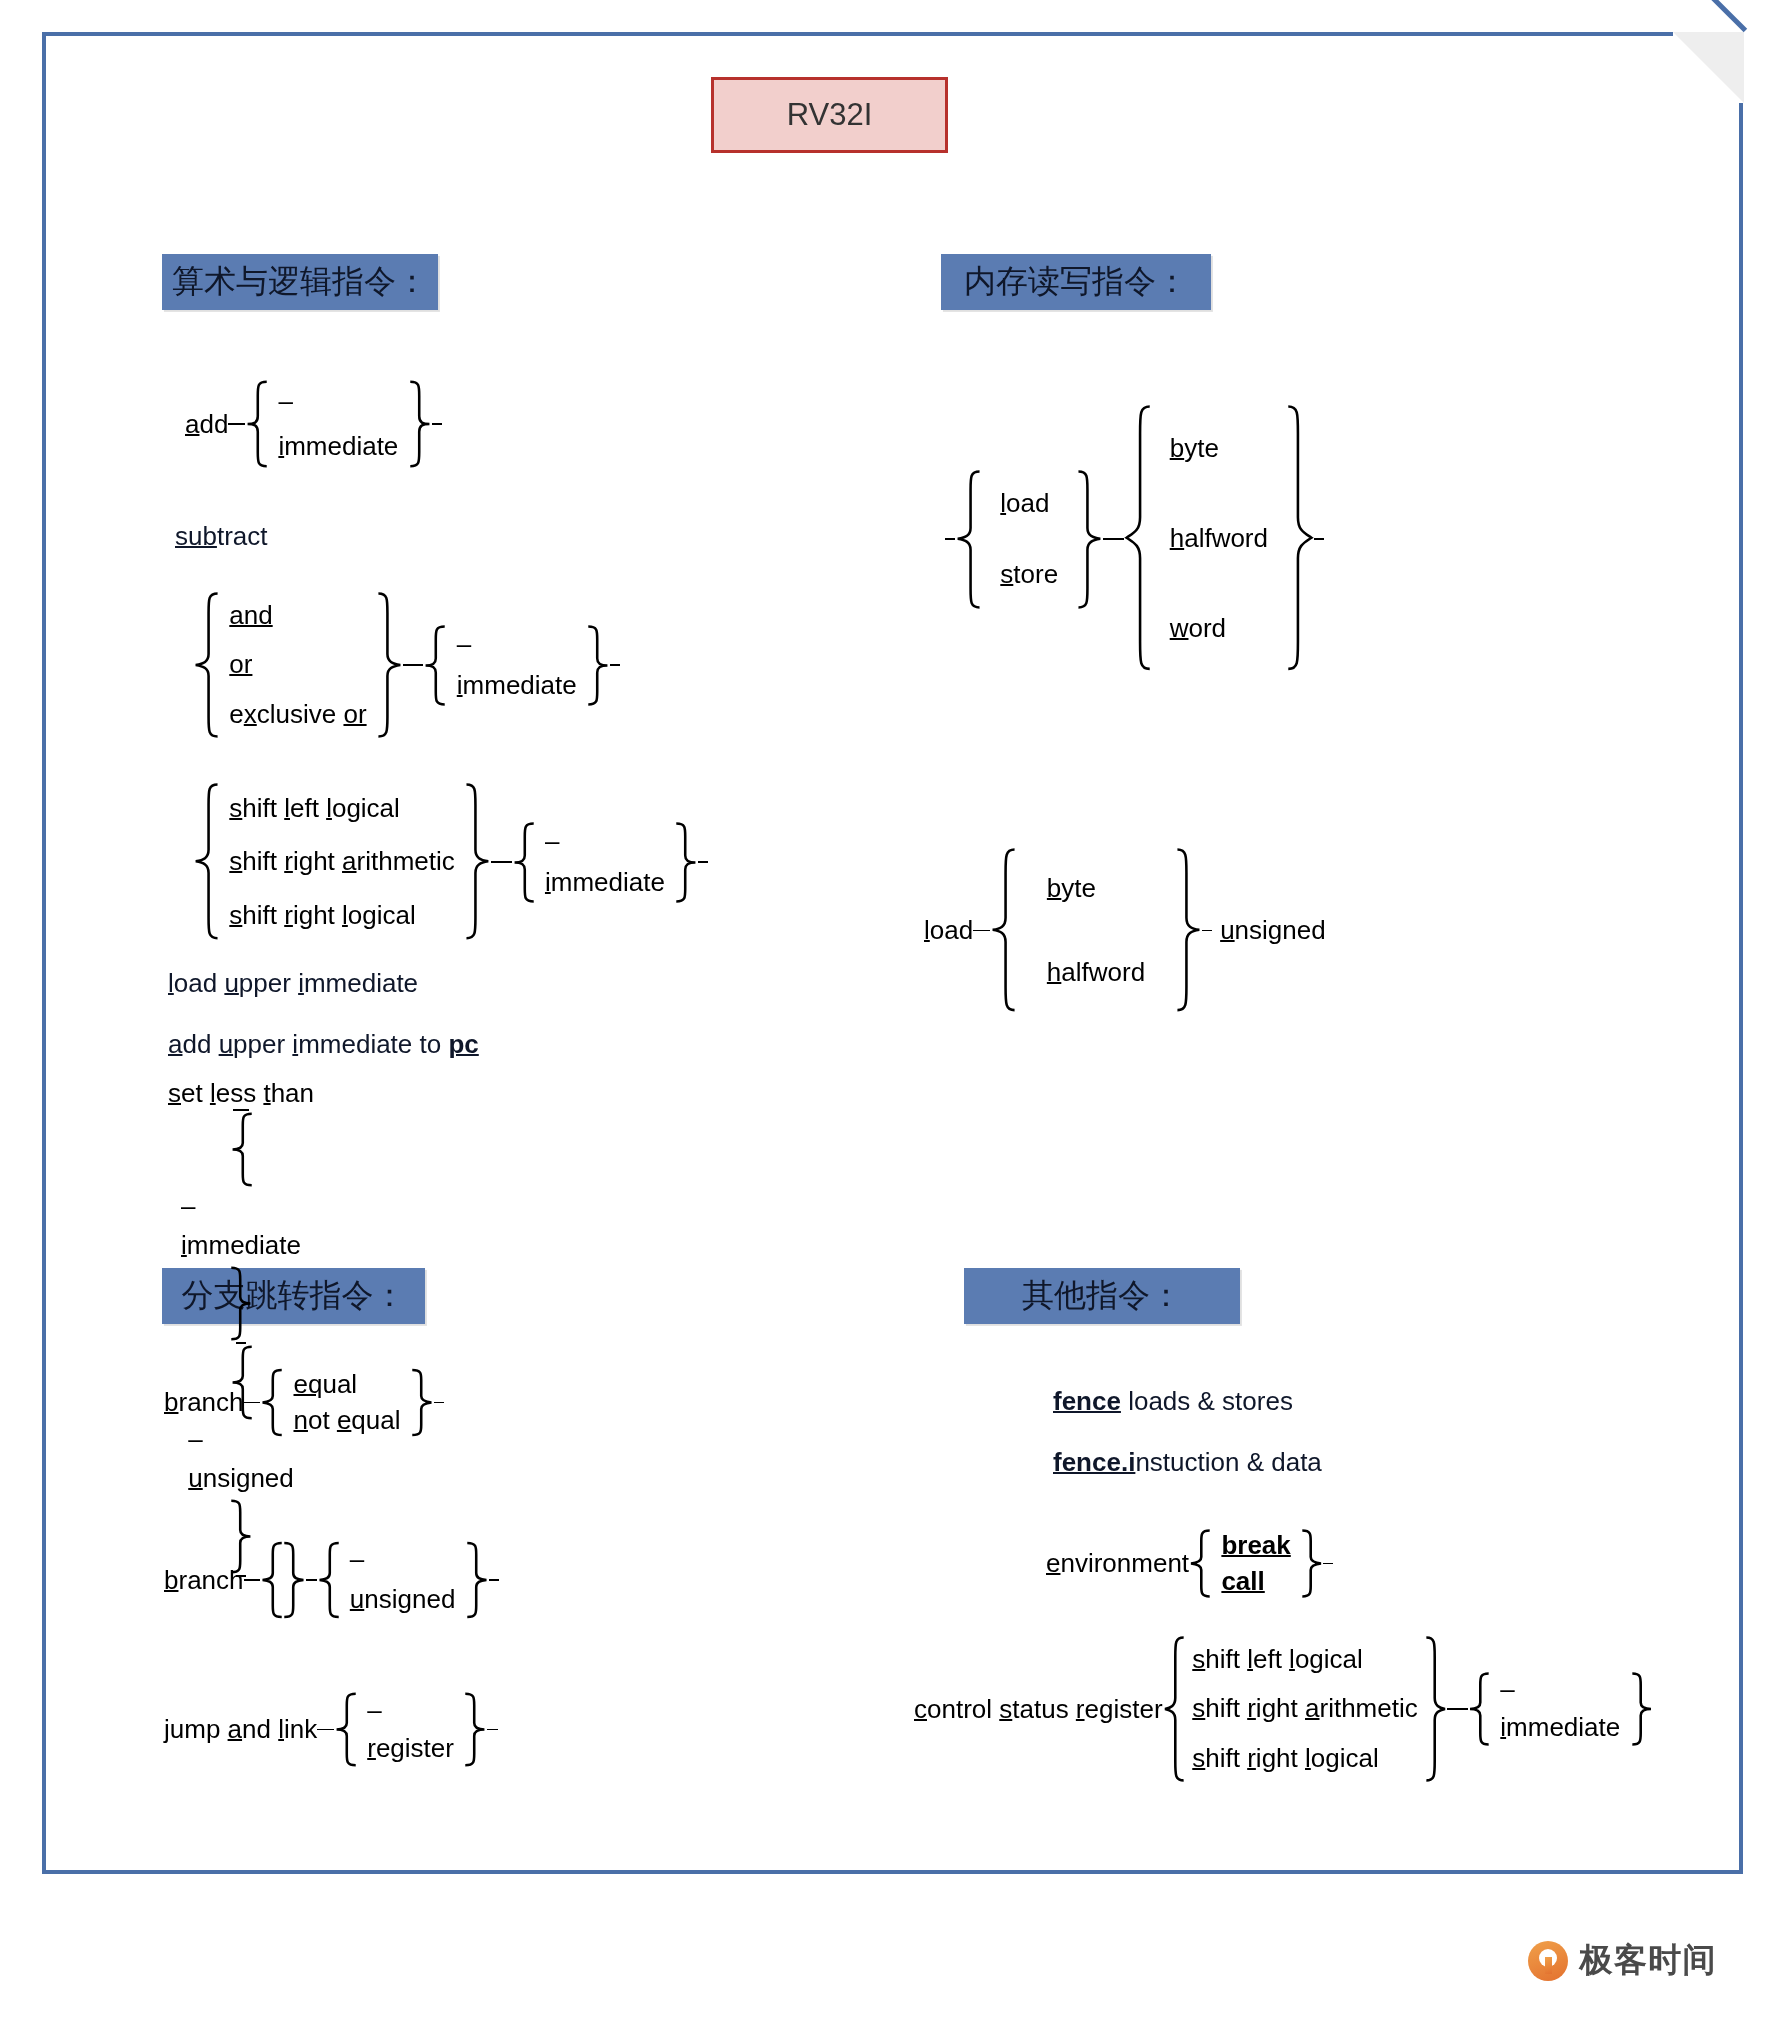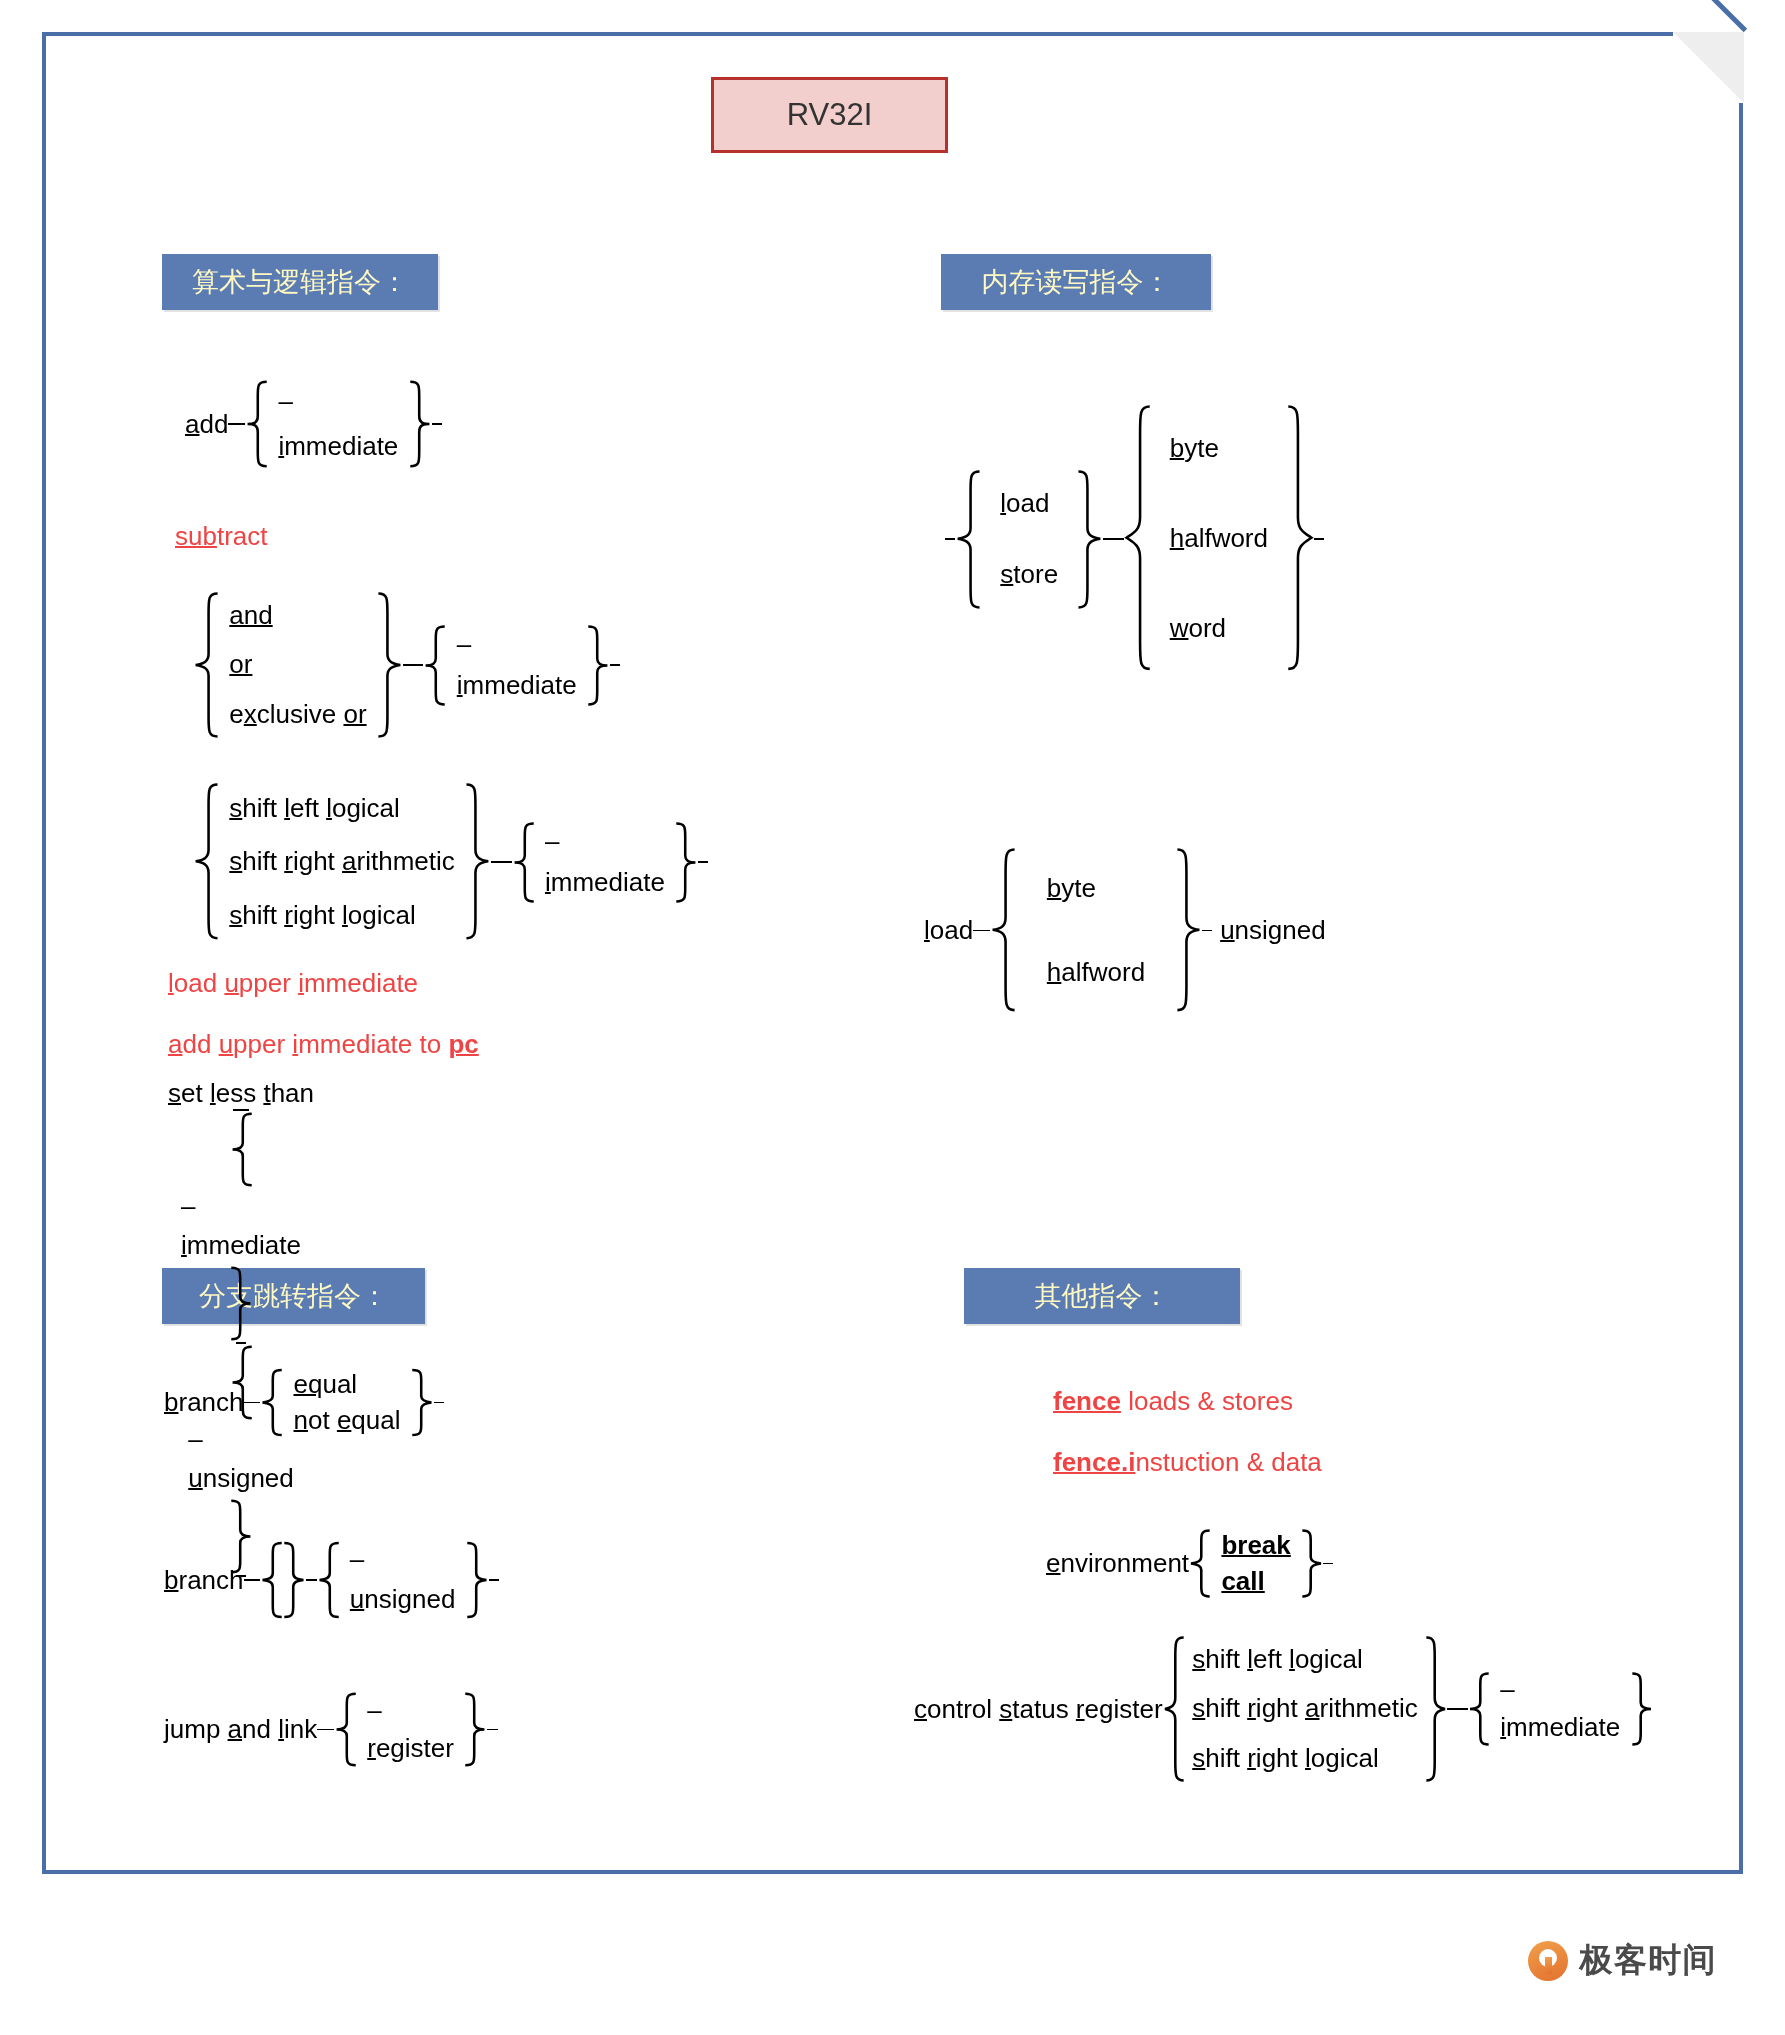--- a/index.html
+++ b/index.html
@@ -68,40 +68,40 @@
     align-items: center;
     justify-content: center;
     font-size: 31px;
     color: #333333;
   }
 
   
   .section-header {
     position: absolute;
     background: #5b7cb2;
-    color: #fef9c3;
-    font-size: 27px;
+    color: #0f172a;
+    font-size: 32px;
     display: flex;
     align-items: center;
     justify-content: center;
     box-sizing: border-box;
     padding: 0 7px;
     height: 56px;
     box-shadow: 1.9px 1.9px 0 rgba(0,0,0,0.12);
   }
   #hdr-arith  { left: 162px;  top: 254px;  width: 276px; }
   #hdr-mem    { left: 941px; top: 254px;  width: 270px; }
   #hdr-branch { left: 162px;  top: 1268px; width: 263px; }
   #hdr-other  { left: 964px; top: 1268px; width: 276px; }
 
   
   .expr {
     position: absolute;
     font-size: 26px;
-    color: #ef4444;
+    color: #0f172a;
     white-space: nowrap;
     line-height: 1.0;
   }
   .expr u { text-decoration: underline; text-underline-offset: 1.3px; }
   .expr b { font-weight: bold; }
   .expr .bu { font-weight: bold; text-decoration: underline; text-underline-offset: 1.3px; }
 
   
   .grp {
     position: absolute;

